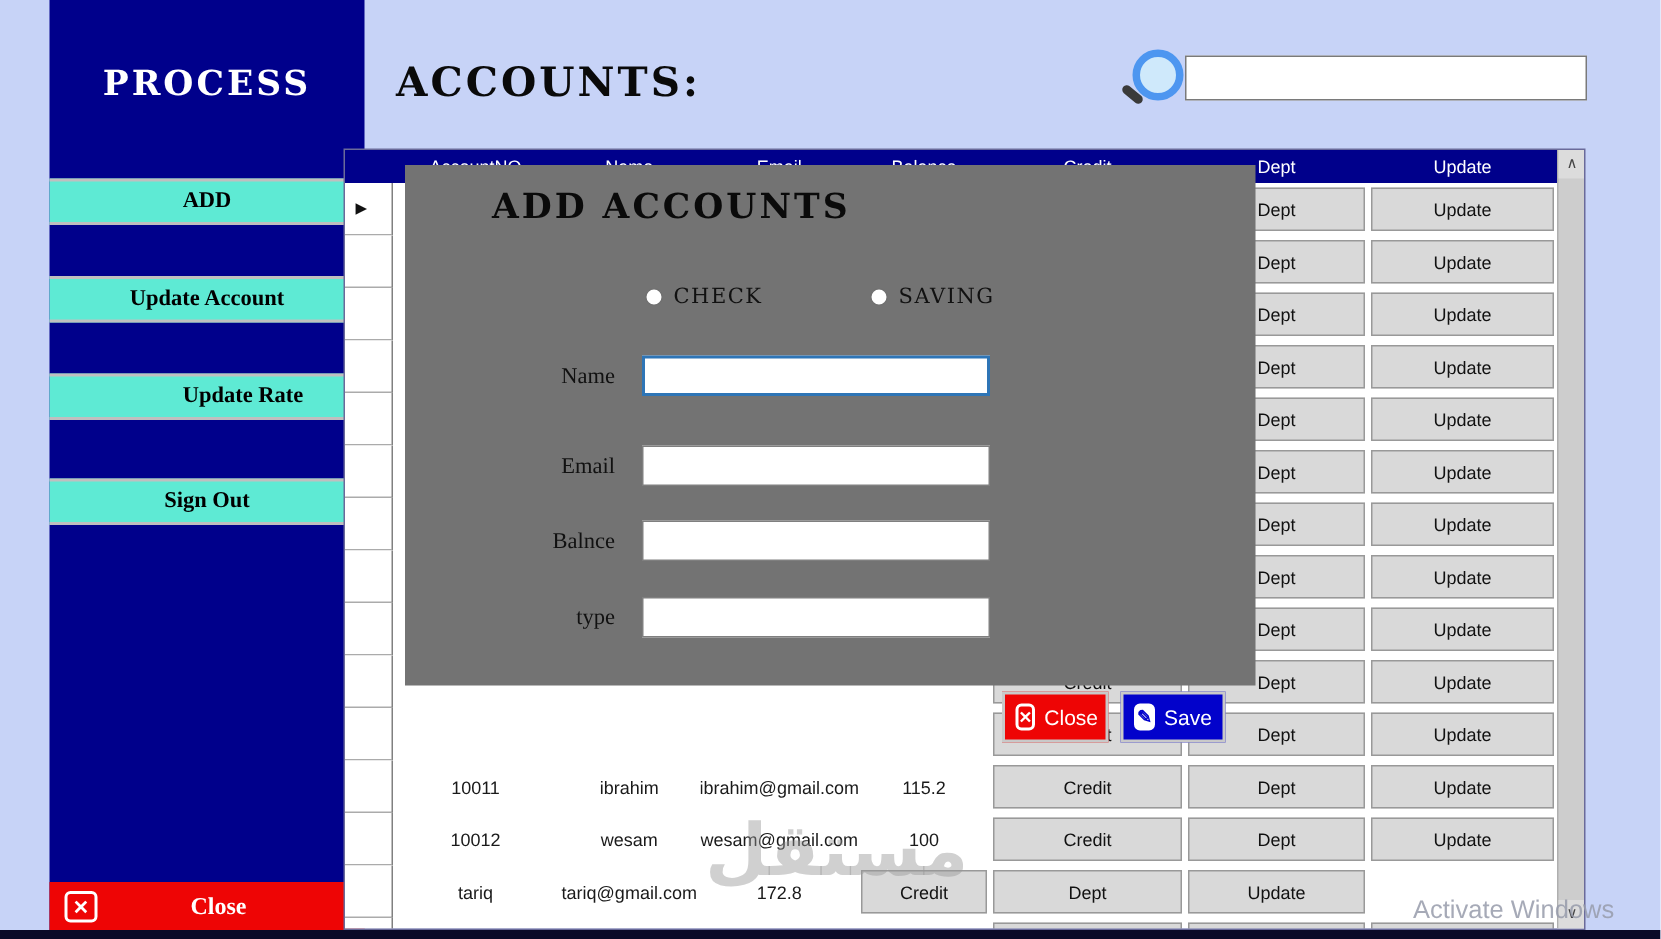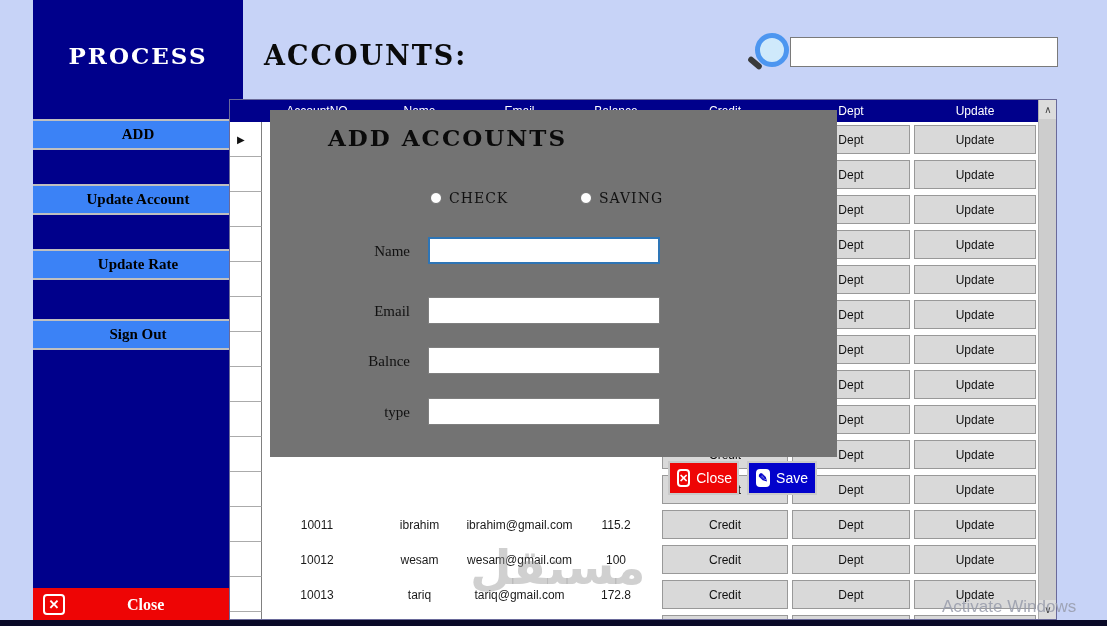--- a/index.html
+++ b/index.html
@@ -10,21 +10,21 @@
   }
   
   .sidebar{position:absolute;left:0;top:0;width:210px;height:626px;background:#00008B;margin-left:33px;}
   .process-title{
     position:absolute;left:0;top:42px;width:210px;text-align:center;
     color:#fff;font-family:"DejaVu Serif",serif;font-weight:bold;
     font-size:23px;letter-spacing:2px;
   }
   .side-btn{
     position:absolute;left:0;width:210px;height:27px;line-height:27px;
-    background:#3b82f6;border-top:2px solid #BFBFBF;border-bottom:2px solid #BFBFBF;
+    background:#5eead4;border-top:2px solid #BFBFBF;border-bottom:2px solid #BFBFBF;
     text-align:center;font-family:"Liberation Serif",serif;font-weight:bold;
     font-size:15px;color:#000;cursor:pointer;
   }
   .sidebar-close{
     position:absolute;left:0;top:588px;width:210px;height:33px;background:#EE0505;
     display:flex;align-items:center;cursor:pointer;
   }
   .sidebar-close .x-box{
     width:22px;height:21px;margin-left:10px;border:2px solid #fff;border-radius:4px;
     display:flex;align-items:center;justify-content:center;
@@ -149,21 +149,21 @@
   .bottombar{position:absolute;left:0;top:620px;width:1107px;height:6px;background:#0A0A28;z-index:50;}
 </style>
 </head>
 <body>
 
 <div class="sidebar">
   <div class="process-title">PROCESS</div>
   <div>
       <div class="side-btn" style="top: 119px;">ADD</div>
       <div class="side-btn" style="top: 184px;">Update Account</div>
-      <div class="side-btn" style="top: 249px;">Update Rate</div>
+      <div class="side-btn" style="top: 249px; padding-left: 24px;">Update Rate</div>
       <div class="side-btn" style="top: 319px;">Sign Out</div>
     </div>
   <div class="sidebar-close">
     <span class="x-box">✕</span>
     <span class="close-text">Close</span>
   </div>
 </div>
 
 <div class="page-title">ACCOUNTS:</div>
 
@@ -392,21 +392,20 @@
         </div>
         <div class="cell btn-cell">
           <button>Dept</button>
         </div>
         <div class="cell btn-cell">
           <button>Update</button>
         </div>
       </div>
       <div class="grid-row">
         <div class="cell rowhdr-cell"></div>
-        <div class="cell">10013</div>
         <div class="cell">tariq</div>
         <div class="cell">tariq@gmail.com</div>
         <div class="cell">172.8</div>
         <div class="cell btn-cell">
           <button>Credit</button>
         </div>
         <div class="cell btn-cell">
           <button>Dept</button>
         </div>
         <div class="cell btn-cell">

